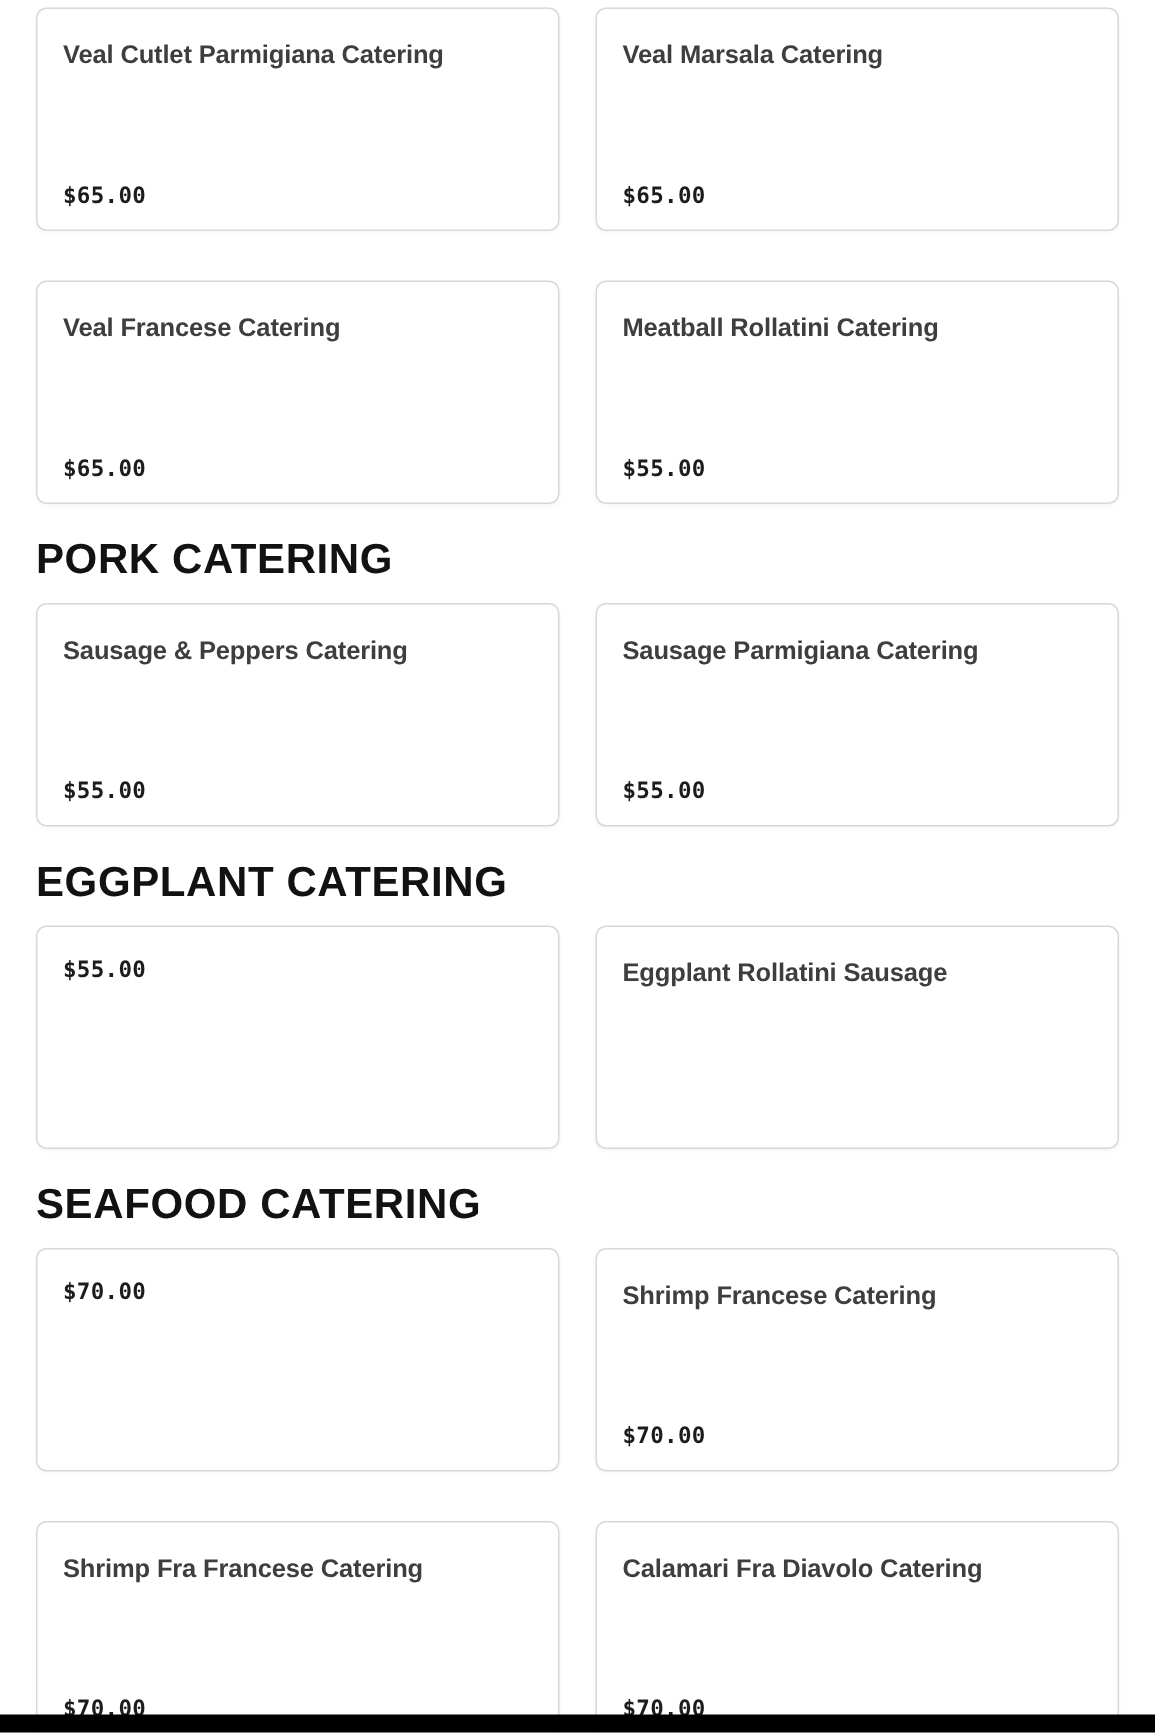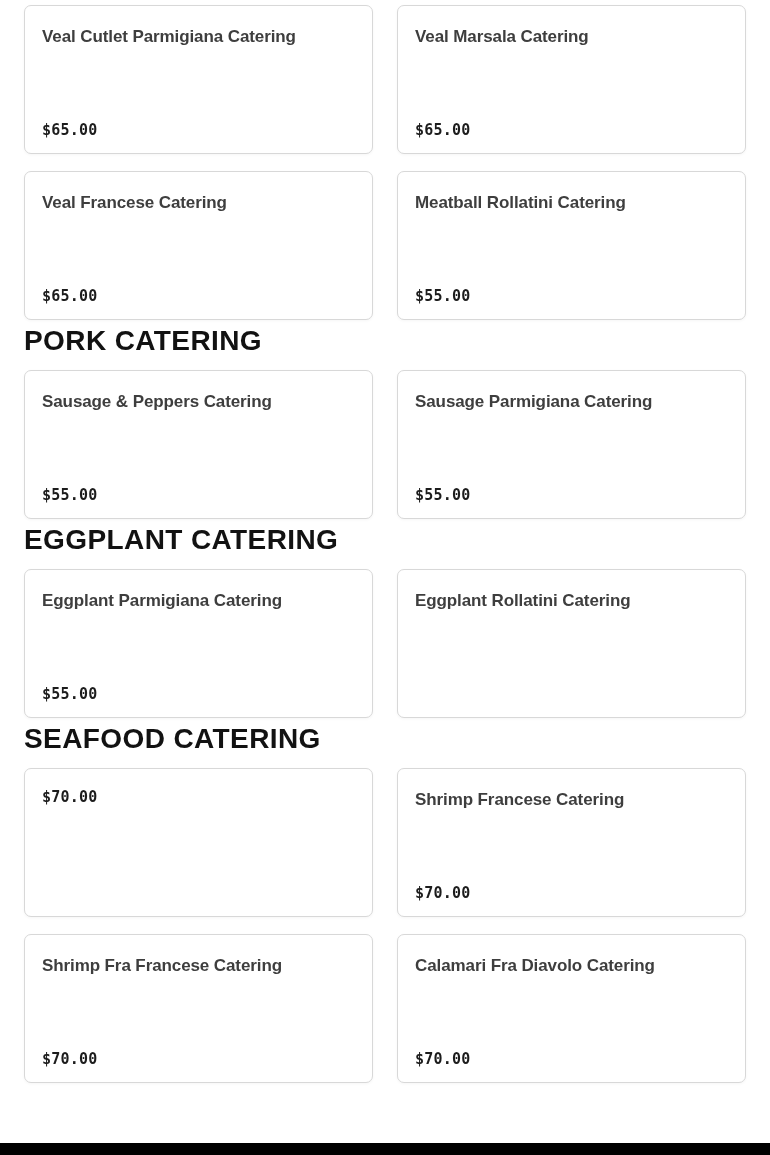--- a/index.html
+++ b/index.html
@@ -13,21 +13,21 @@
     font-family: "Liberation Sans", sans-serif;
   }
   .menu-wrap {
     padding: 5px 24px 0 24px;
     width: 770px;
   }
   .cards-row {
     display: grid;
     grid-template-columns: 1fr 1fr;
     column-gap: 24px;
-    margin-bottom: 17px;
+    margin-bottom: 33px;
   }
   .card {
     height: 149px;
     background: #ffffff;
     border: 1px solid #d8d8d8;
     border-radius: 7px;
     padding: 20px 17px 15px 17px;
     display: flex;
     flex-direction: column;
     justify-content: space-between;
@@ -99,25 +99,24 @@
     <div class="item-price">$55.00</div>
   </div>
       <div class="card">
     <h3 class="item-name">Sausage Parmigiana Catering</h3>
     <div class="item-price">$55.00</div>
   </div>
     </div>
     <h2 class="section-title">EGGPLANT CATERING</h2>
     <div class="cards-row">
       <div class="card">
-    <h3 class="item-name">Eggplant Parmigiana Catering</h3>
     <div class="item-price">$55.00</div>
   </div>
       <div class="card">
-    <h3 class="item-name">Eggplant Rollatini Catering</h3>
+    <h3 class="item-name">Eggplant Rollatini Sausage</h3>
   </div>
     </div>
     <h2 class="section-title">SEAFOOD CATERING</h2>
     <div class="cards-row">
       <div class="card">
     <div class="item-price">$70.00</div>
   </div>
       <div class="card">
     <h3 class="item-name">Shrimp Francese Catering</h3>
     <div class="item-price">$70.00</div>

